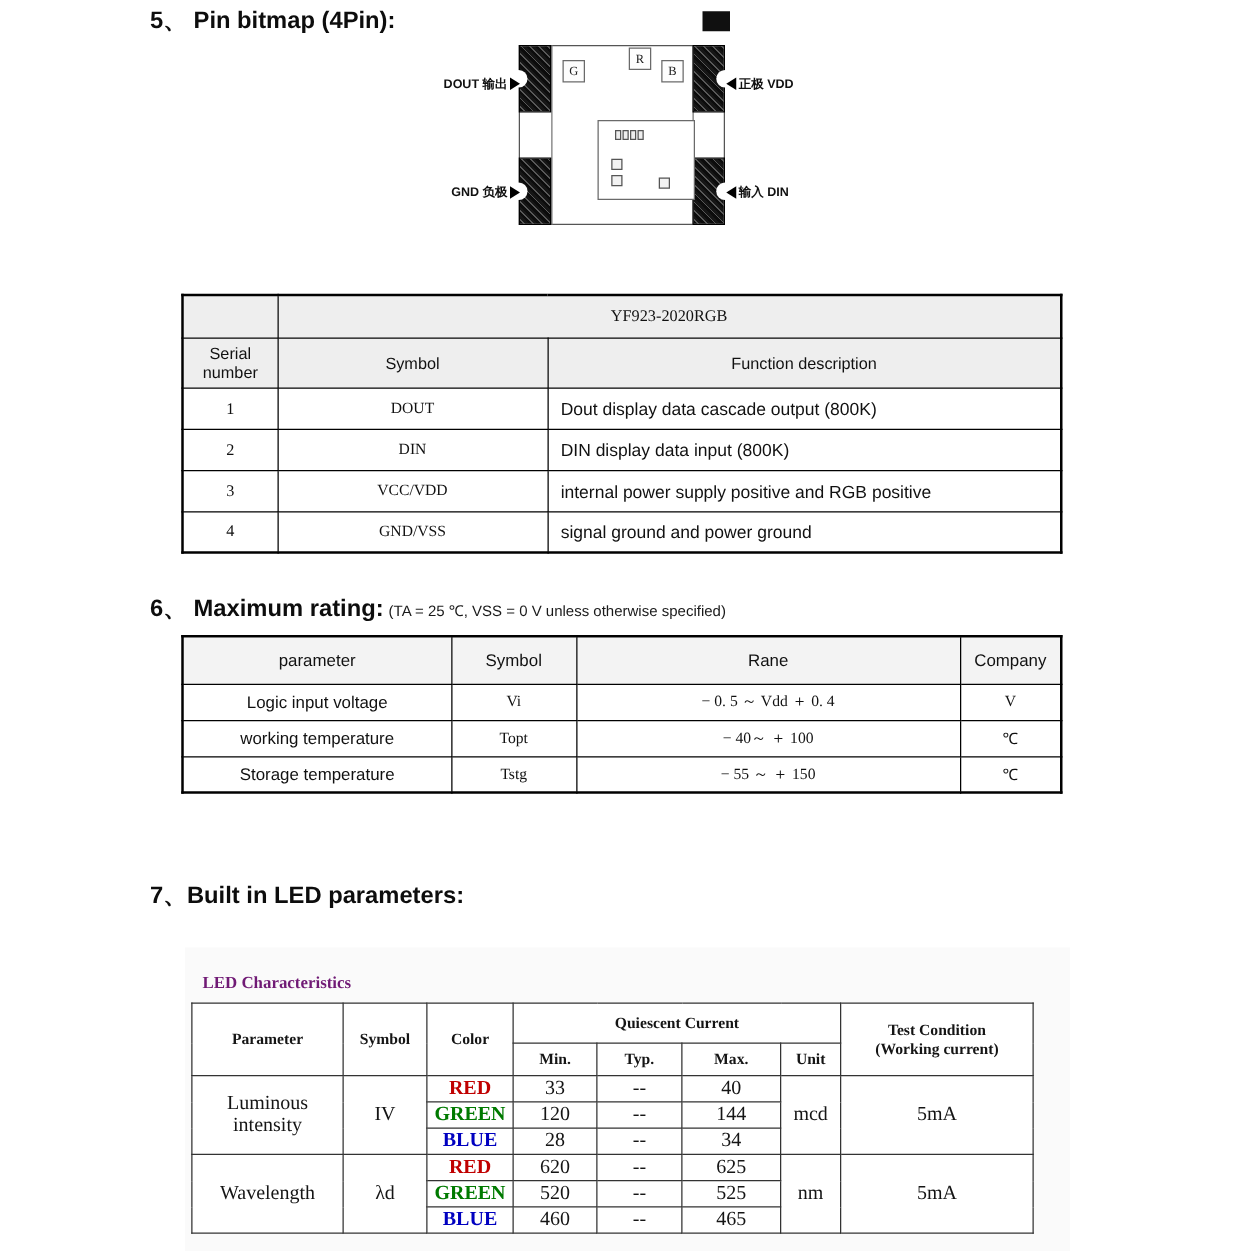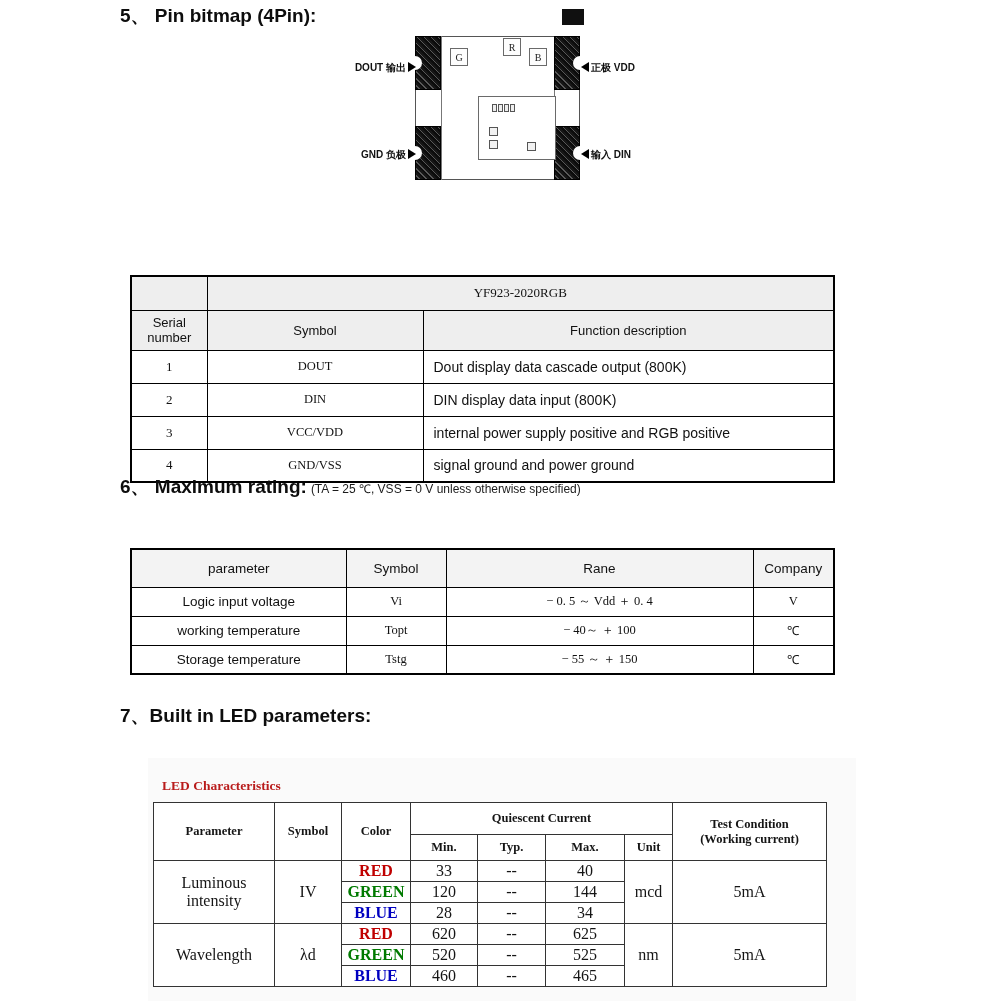--- a/index.html
+++ b/index.html
@@ -27,40 +27,40 @@
   .ic { position:absolute; left:130px; top:88px; width:78px; height:64px; border:1px solid #6a6a6a; background:#fff; }
   .padstrip { position:absolute; left:13px; top:7px; display:flex; gap:1px; }
   .padstrip span { display:block; width:5px; height:8px; border:1px solid #555; background:#eee; }
   .bond { position:absolute; width:9px; height:9px; border:1px solid #555; background:#f2f2f2; }
   .pin-label { position:absolute; font-size:10px; font-weight:bold; color:#111; white-space:nowrap; height:13px; line-height:13px; }
   .tri-r { position:absolute; width:0; height:0; border-top:5px solid transparent; border-bottom:5px solid transparent; border-left:8px solid #000; }
   .tri-l { position:absolute; width:0; height:0; border-top:5px solid transparent; border-bottom:5px solid transparent; border-right:8px solid #000; }
 
   
   table { border-collapse:collapse; table-layout:fixed; }
-  .t12 { position:absolute; left:130px; width:703px; border:2px solid #000;margin-top:40px; }
+  .t12 { position:absolute; left:145px; width:703px; border:2px solid #000; }
   .t12 td { border:1px solid #000; text-align:center; vertical-align:middle; font-size:13px; overflow:hidden; }
   .t12 .hdr td { background:#eeeeee; }
   .t1 .row-title { height:34px; }
   .t1 .row-head { height:40px; }
   .t1 .row-data { height:33px; }
   .t1 td.desc { text-align:left; padding-left:10px; font-size:14px; }
   .t1 td.sym  { font-family:"Liberation Serif", serif; font-size:12.5px; }
   .t1 td.num  { font-family:"Liberation Serif", serif; font-size:13px; }
   .t1 td.title-cell { font-family:"Liberation Serif", serif; font-size:13px; }
   .t1 td.sn { font-size:13px; line-height:15px; }
 
   .t2 .row-head td { height:38px; background:#f3f3f3; font-size:13.5px; }
   .t2 .row-data td { height:29px; }
   .t2 td.p { font-size:13.5px; }
   .t2 td.s, .t2 td.r, .t2 td.u { font-family:"Liberation Serif", serif; font-size:12.5px; }
 
   
   .led-panel { position:absolute; left:148px; top:758px; width:708px; height:243px; background:#fafafa; }
-  .led-title { position:absolute; left:14px; top:20px; font-family:"Liberation Serif", serif; font-weight:bold; font-size:13.5px; color:#b91c1c; }
+  .led-title { position:absolute; left:14px; top:20px; font-family:"Liberation Serif", serif; font-weight:bold; font-size:13.5px; color:#701a75; }
   .t3 { position:absolute; left:5px; top:44px; width:673px; border:1px solid #333;
         font-family:"Liberation Serif", serif; }
   .t3 th, .t3 td { border:1px solid #333; text-align:center; vertical-align:middle; background:#fff; }
   .t3 th { font-size:12.5px; font-weight:bold; color:#151515; }
   .t3 td { font-size:16px; color:#151515; }
   .t3 .hr1 th { height:32px; }
   .t3 .hr2 th { height:26px; }
   .t3 .dr td { height:21px; }
   .t3 td.cname { font-weight:bold; }
   .t3 th .l2 { font-weight:bold; }

